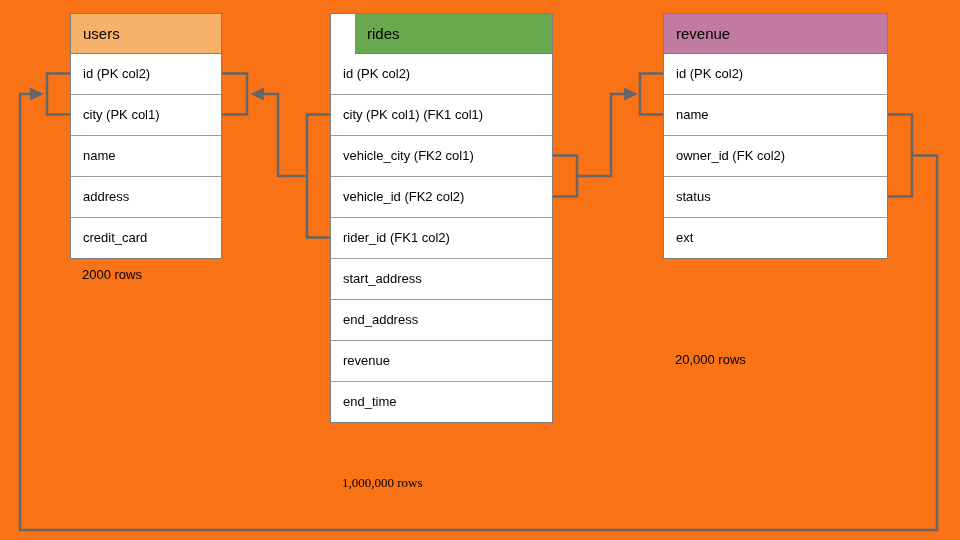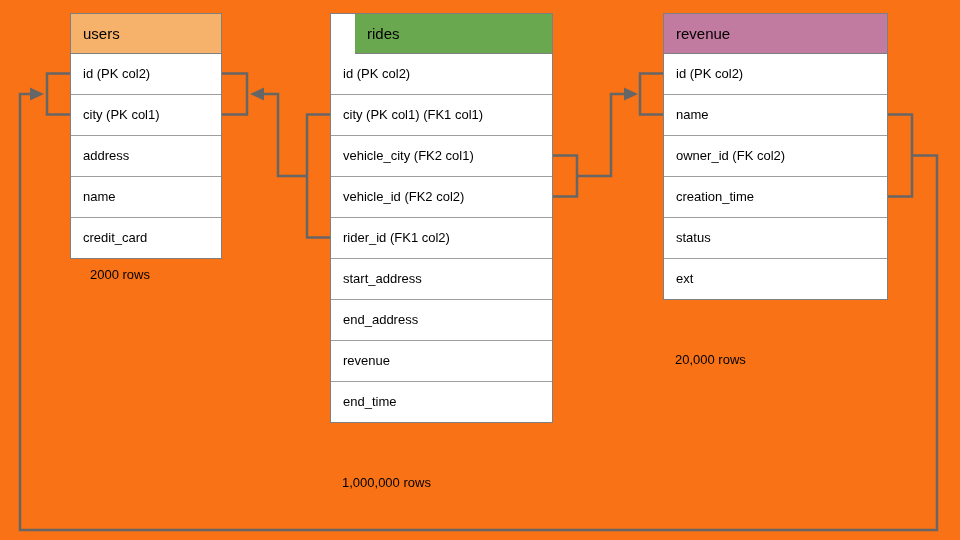--- a/index.html
+++ b/index.html
@@ -41,22 +41,22 @@
     border-bottom: 1px solid #9e9e9e;
     background: #ffffff;
   }
   .tbl-row:last-child { border-bottom: none; }
   .row-count {
     position: absolute;
     font-size: 13px;
     color: #000000;
     z-index: 2;
   }
-  .rc-users    { left: 90px;  top: 267px; }
-  .rc-rides    { left: 342px; top: 475px; }
+  .rc-users    { left: 82px;  top: 267px; }
+  .rc-rides    { left: 342px; top: 475px; font-family: Liberation Serif, serif; }
   .rc-vehicles { left: 675px; top: 352px; }
   .lines-layer {
     position: absolute;
     left: 0; top: 0;
     width: 960px;
     height: 540px;
     z-index: 1;
     pointer-events: none;
   }
 </style>
@@ -86,22 +86,22 @@
       <path d="M912,155.5 H937 V530 H20 V94 H34" stroke="#666666"></path>
       <polygon stroke="none" points="44,94 30,87.5 30,100.5" fill="#666666"></polygon>
       <path d="M70,73.5 H47 V114.5 H70" stroke="#666666"></path>
     </g>
   </svg>
 
   <div class="db-table tbl-users">
     <div class="tbl-header" style="background: rgb(246, 178, 107);">users</div>
     <div class="tbl-row">id (PK col2)</div>
     <div class="tbl-row">city (PK col1)</div>
+    <div class="tbl-row">name</div>
     <div class="tbl-row">address</div>
-    <div class="tbl-row">name</div>
     <div class="tbl-row">credit_card</div>
   </div>
   <div class="row-count rc-users">2000 rows</div>
 
   <div class="db-table tbl-rides">
     <div class="tbl-header" style="background: rgb(106, 168, 79); margin-left: 24px;">rides</div>
     <div class="tbl-row">id (PK col2)</div>
     <div class="tbl-row">city (PK col1) (FK1 col1)</div>
     <div class="tbl-row">vehicle_city (FK2 col1)</div>
     <div class="tbl-row">vehicle_id (FK2 col2)</div>
@@ -111,19 +111,18 @@
     <div class="tbl-row">revenue</div>
     <div class="tbl-row">end_time</div>
   </div>
   <div class="row-count rc-rides">1,000,000 rows</div>
 
   <div class="db-table tbl-vehicles">
     <div class="tbl-header" style="background: rgb(194, 123, 160);">revenue</div>
     <div class="tbl-row">id (PK col2)</div>
     <div class="tbl-row">name</div>
     <div class="tbl-row">owner_id (FK col2)</div>
-    <div class="tbl-row">creation_time</div>
     <div class="tbl-row">status</div>
     <div class="tbl-row">ext</div>
   </div>
   <div class="row-count rc-vehicles">20,000 rows</div>
 
 </div>
 
 </body></html>

